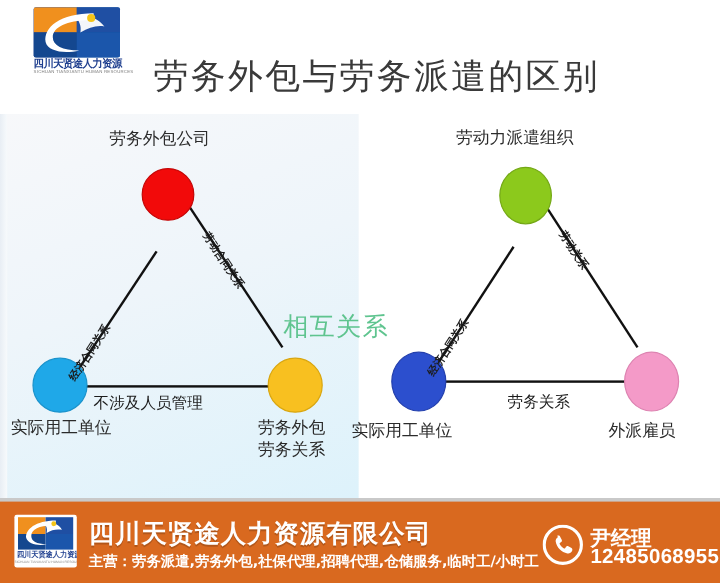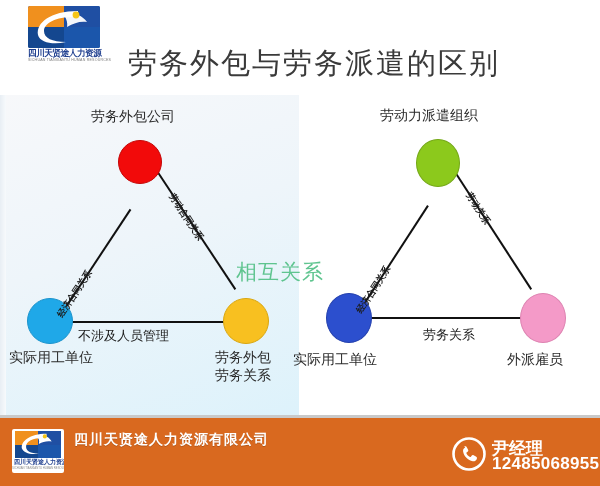--- a/index.html
+++ b/index.html
@@ -67,21 +67,21 @@
   .f-logo-mark{position:relative;margin:2px auto 0;width:46px;height:27px;}
   .f-logo-mark .q1{position:absolute;left:0;top:0;width:23px;height:13.5px;background:#f0901e;}
   .f-logo-mark .q2{position:absolute;left:23px;top:0;width:23px;height:13.5px;background:#1f4fa3;}
   .f-logo-mark .q3{position:absolute;left:0;top:13.5px;width:23px;height:13.5px;background:#14478f;}
   .f-logo-mark .q4{position:absolute;left:23px;top:13.5px;width:23px;height:13.5px;background:#1b56ab;}
   .f-logo-cn{position:absolute;left:0;top:29px;width:52px;text-align:center;font-size:6.5px;
     font-weight:bold;color:#1f3f8f;white-space:nowrap;transform:scaleX(0.92);}
   .f-logo-en{position:absolute;left:0;top:37px;width:52px;text-align:center;font-size:2.8px;
     color:#8a8a8a;white-space:nowrap;}
 
-  .f-name{position:absolute;left:74px;top:16px;font-size:14px;font-weight:bold;color:#ffffff;
+  .f-name{position:absolute;left:74px;top:16px;font-size:21px;font-weight:bold;color:#ffffff;
     letter-spacing:1px;white-space:nowrap;font-family:"DejaVu Sans",sans-serif;
     text-shadow:0 1px 0 rgba(0,0,0,.18);}
   .f-sub{position:absolute;left:74px;top:45px;font-size:12px;font-weight:bold;color:#ffffff;
     letter-spacing:0;white-space:nowrap;font-family:"DejaVu Sans",sans-serif;}
 
   .f-phone-icon{position:absolute;left:452px;top:22px;width:34px;height:34px;}
   .f-mgr{position:absolute;left:492px;top:22px;font-size:17px;font-weight:bold;color:#ffffff;
     white-space:nowrap;font-family:"DejaVu Sans",sans-serif;}
   .f-tel{position:absolute;left:492px;top:39px;font-size:17px;font-weight:bold;color:#ffffff;
     letter-spacing:0.3px;white-space:nowrap;}
@@ -174,20 +174,21 @@
           <path d="M33 1 C13 1 3 10 4 18 C6 24 16 26 24 24 C14 24 9 21 9 16 C9 9 19 5 33 6 Z" fill="#ffffff"></path>
           <path d="M21 3 C24 6 25 9 24 13 C29 10 34 9 39 10 C36 4 29 2 21 3 Z" fill="#ffffff"></path>
           <circle cx="31" cy="4" r="2.4" fill="#f5c518"></circle>
         </svg>
       </div>
       <div class="f-logo-cn">四川天贤途人力资源</div>
       <div class="f-logo-en">SICHUAN TIANXIANTU HUMAN RESOURCES</div>
     </div>
 
     <div class="f-name">四川天贤途人力资源有限公司</div>
+    <div class="f-sub">主营：劳务派遣,劳务外包,社保代理,招聘代理,仓储服务,临时工/小时工</div>
 
     <svg class="f-phone-icon" viewBox="0 0 34 34">
       <circle cx="17" cy="17" r="15.5" fill="none" stroke="#ffffff" stroke-width="2.6"></circle>
       <path d="M12.2 9.6 c1.3-.6 2.2-.2 2.7.8 l1.2 2.3 c.4.8.2 1.5-.5 2 l-1 .7 c-.3.2-.4.5-.2.9 .7 1.6 2 2.9 3.6 3.7 .4.2.7.1.9-.2 l.7-1 c.5-.7 1.2-.9 2-.5 l2.3 1.2 c1 .5 1.4 1.4.8 2.7 -.7 1.5-2.2 2.3-3.9 2 -4.8-.8-8.9-4.9-9.7-9.7 -.3-1.7.6-3.2 2.1-3.9 Z" fill="#ffffff"></path>
     </svg>
 
     <div class="f-mgr">尹经理</div>
     <div class="f-tel">12485068955</div>
   </div>
 

